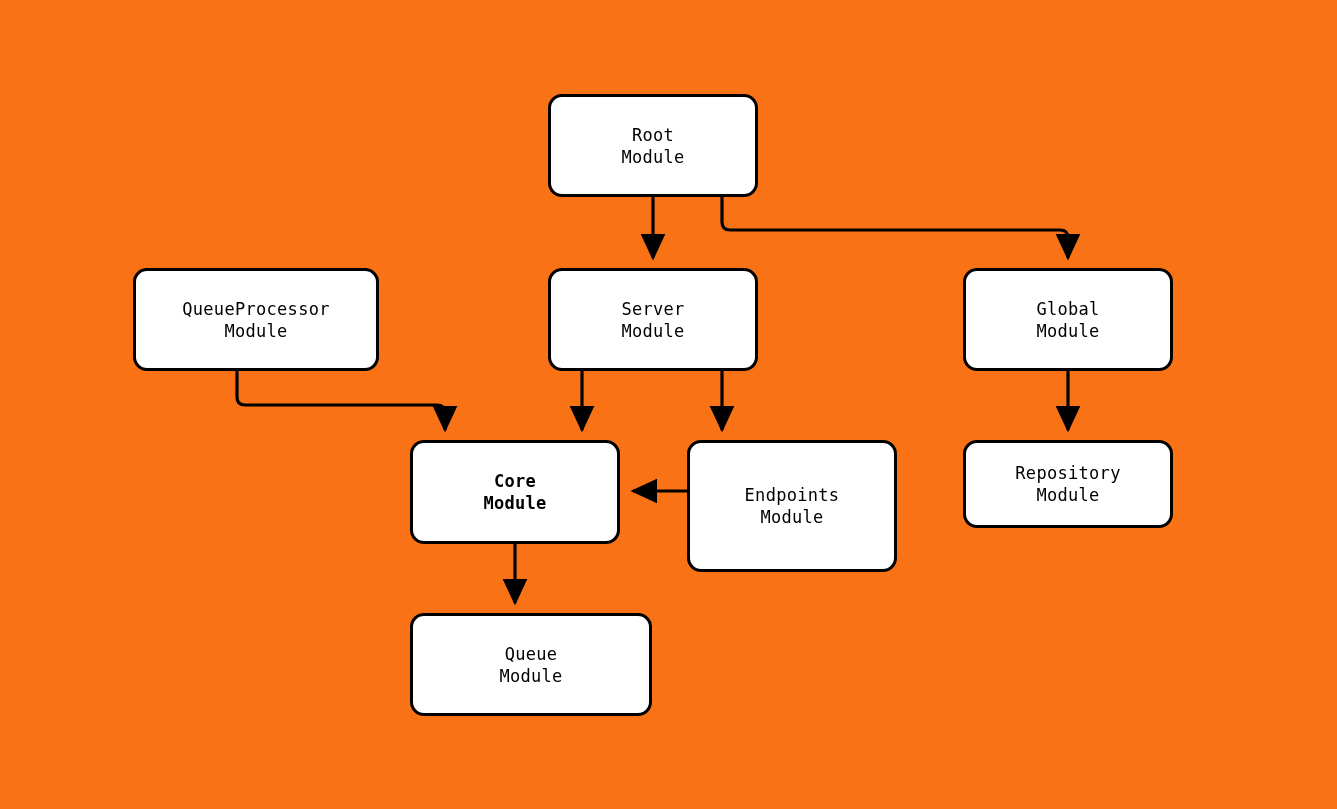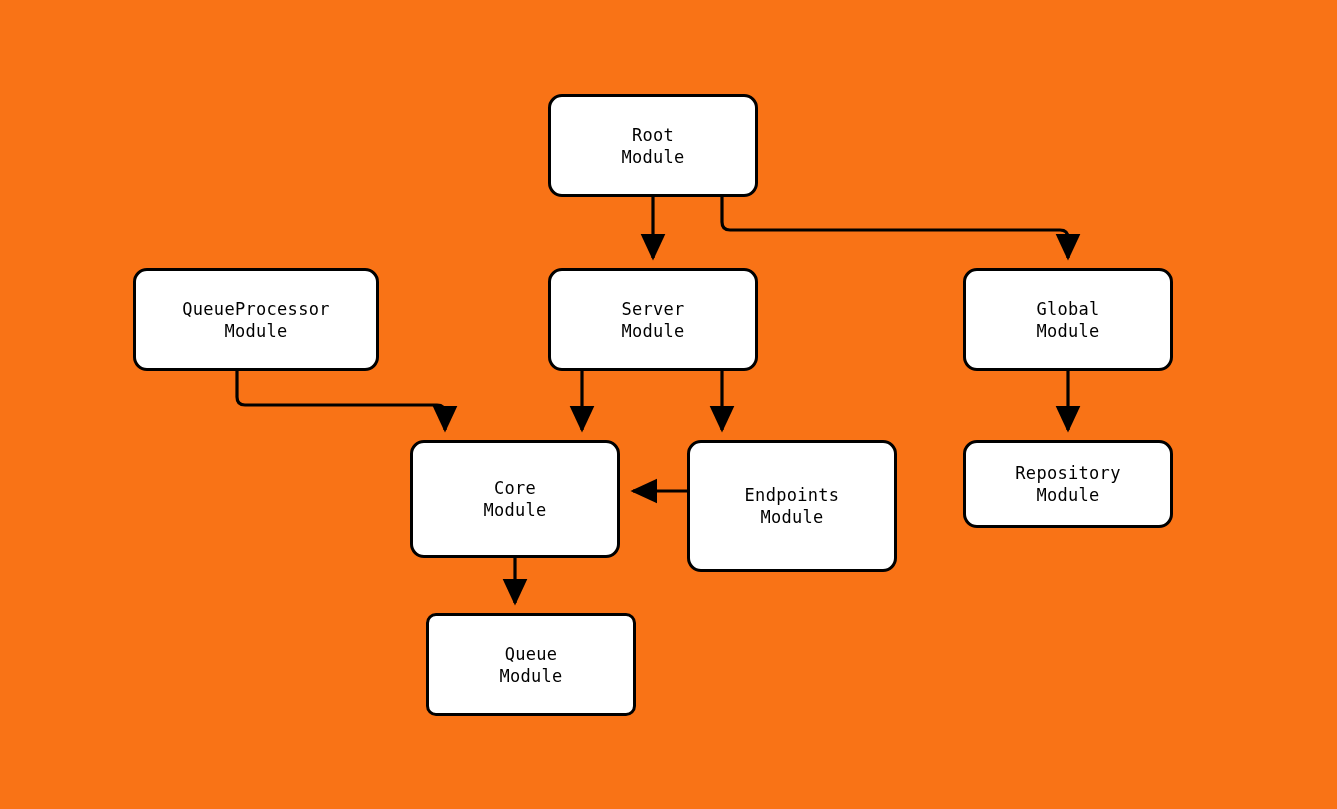--- a/index.html
+++ b/index.html
@@ -77,31 +77,31 @@
         <div class="node-label">Module</div>
       </div>
       <div class="node" style="left: 548px; top: 268px; width: 210px; height: 103px;">
         <div class="node-label">Server</div>
         <div class="node-label">Module</div>
       </div>
       <div class="node" style="left: 963px; top: 268px; width: 210px; height: 103px;">
         <div class="node-label">Global</div>
         <div class="node-label">Module</div>
       </div>
-      <div class="node" style="left: 410px; top: 440px; width: 210px; height: 118px;">
+      <div class="node" style="left: 410px; top: 440px; width: 210px; height: 104px; font-weight: bold;">
         <div class="node-label">Core</div>
         <div class="node-label">Module</div>
       </div>
       <div class="node" style="left: 687px; top: 440px; width: 210px; height: 132px;">
         <div class="node-label">Endpoints</div>
         <div class="node-label">Module</div>
       </div>
       <div class="node" style="left: 963px; top: 440px; width: 210px; height: 88px;">
         <div class="node-label">Repository</div>
         <div class="node-label">Module</div>
       </div>
-      <div class="node" style="left: 426px; top: 613px; width: 210px; height: 103px; border-radius: 10px;">
+      <div class="node" style="left: 410px; top: 613px; width: 242px; height: 103px;">
         <div class="node-label">Queue</div>
         <div class="node-label">Module</div>
       </div>
     </div>
 
 </div>
 
 </body></html>

